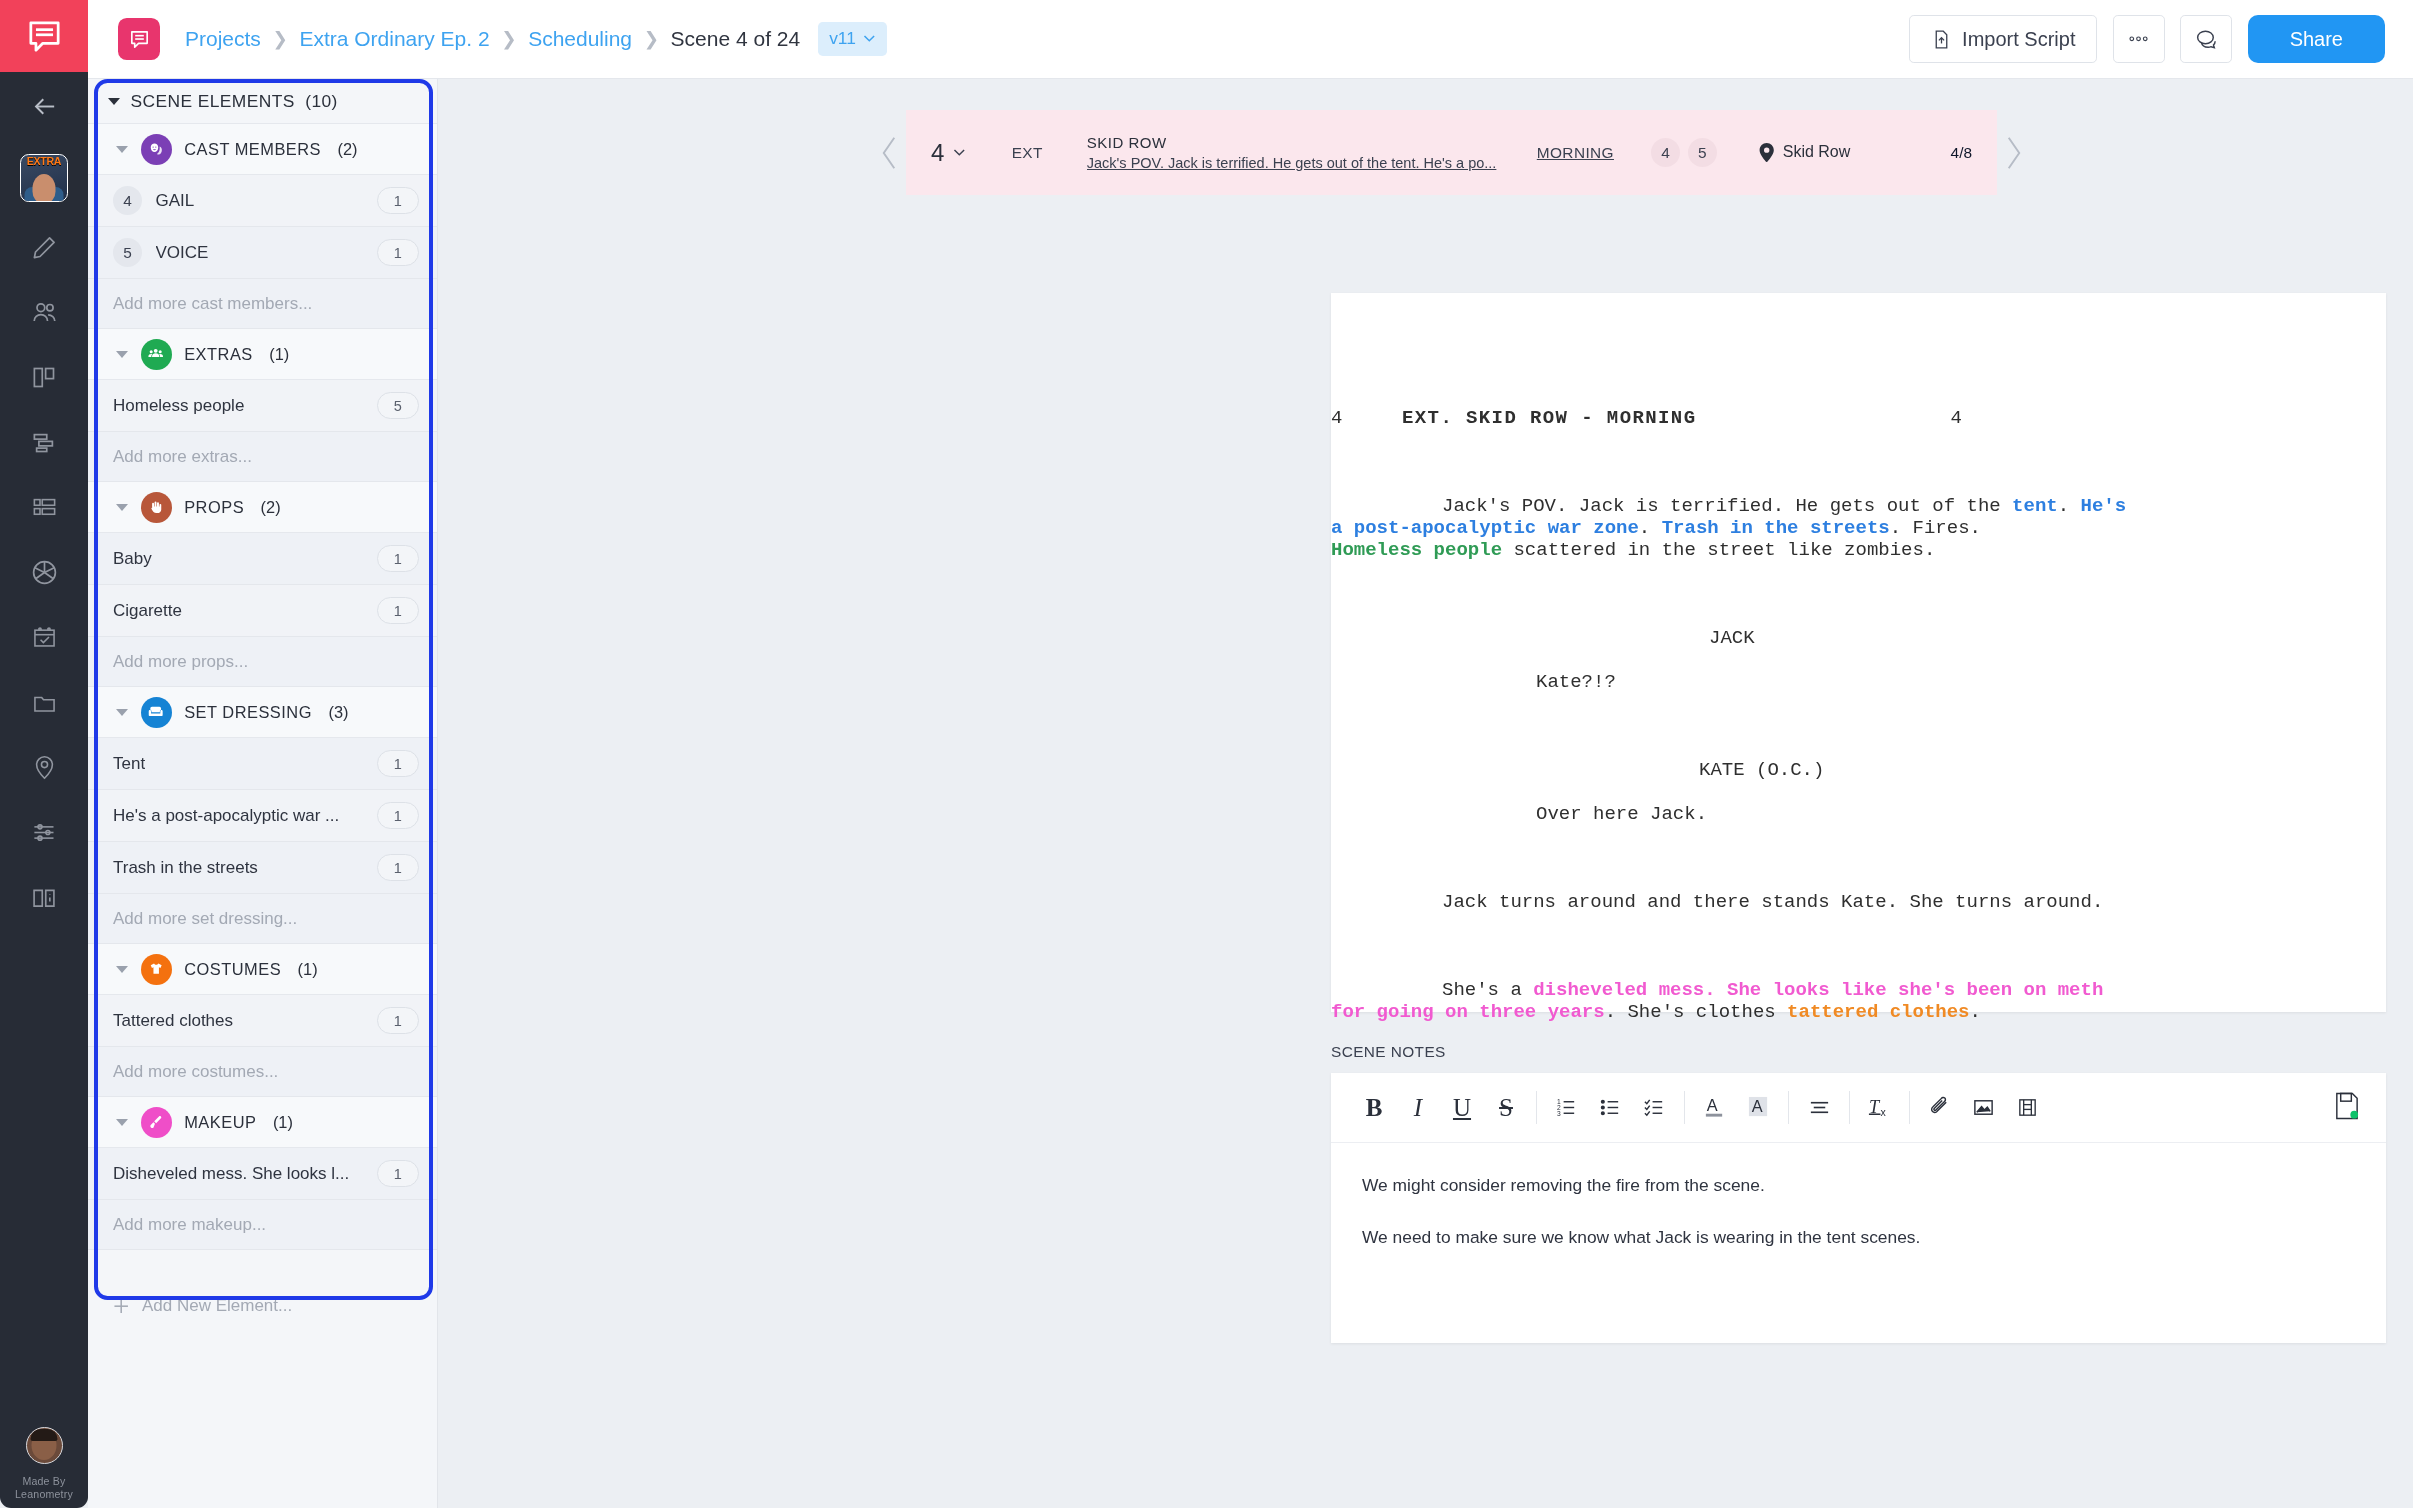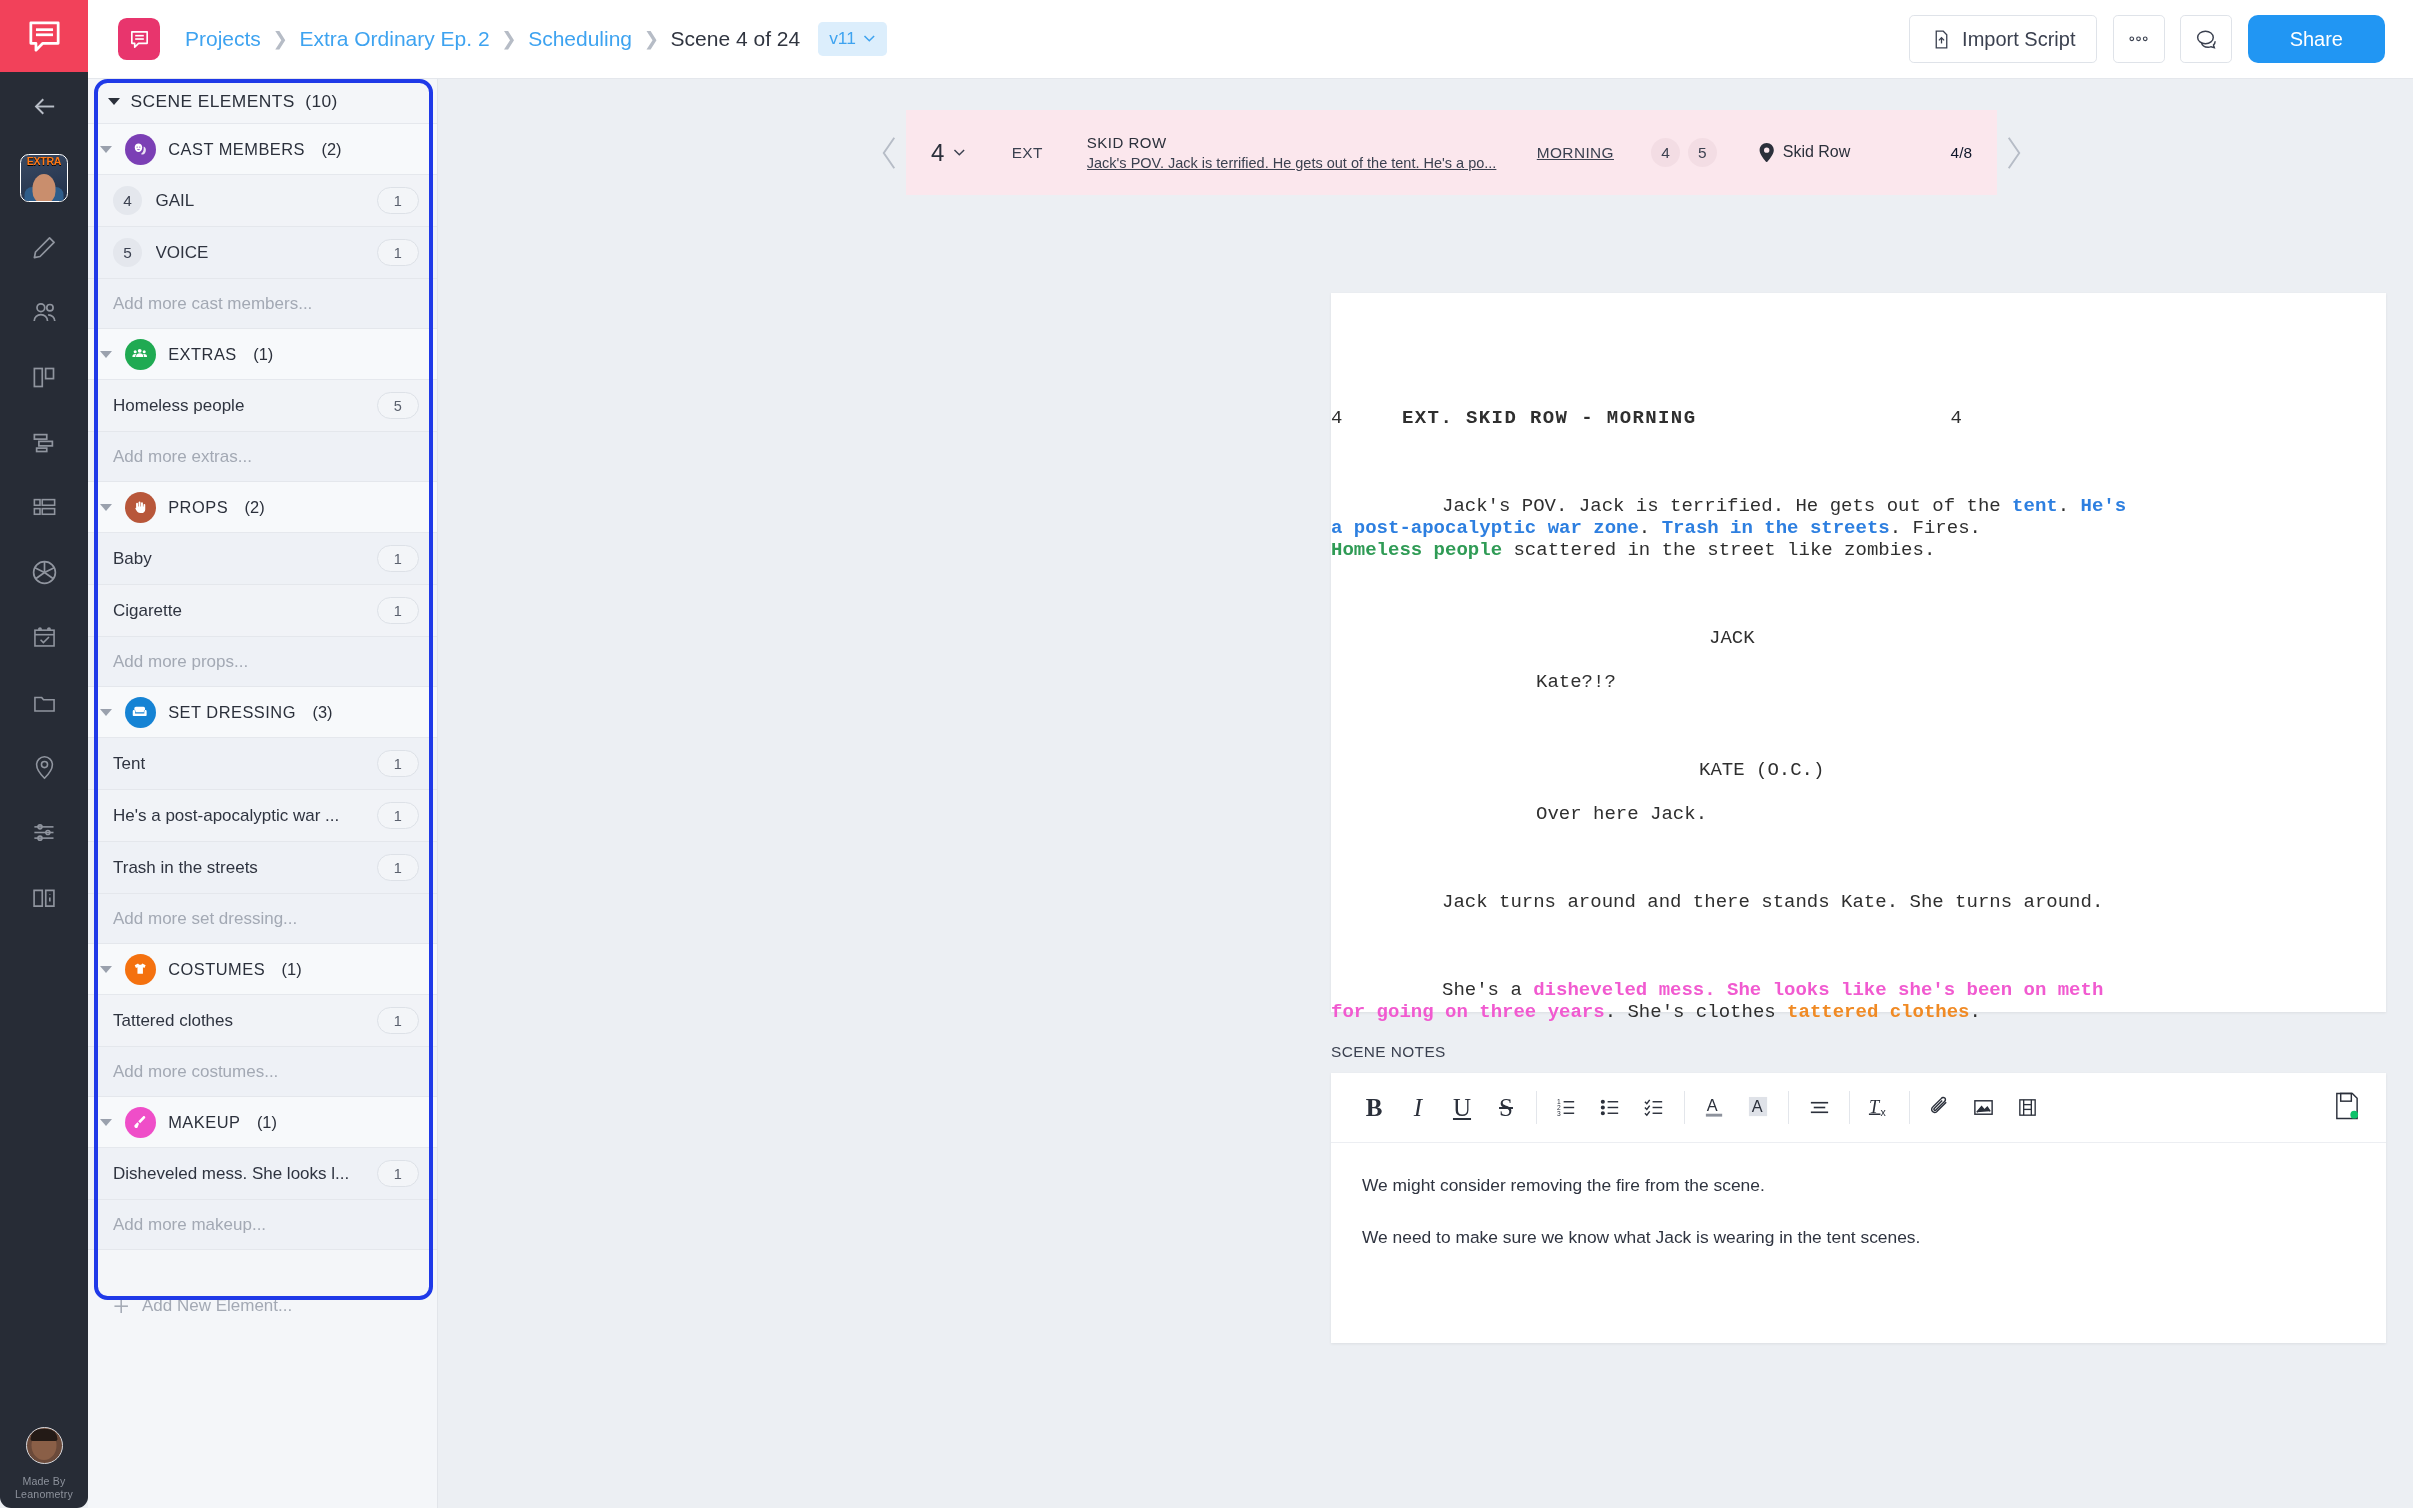--- a/index.html
+++ b/index.html
@@ -142,21 +142,21 @@
   }
   .panel-header .count { color: #2b303b; }
   .caret {
     width: 0; height: 0;
     border-left: 6.8px solid transparent; border-right: 6.8px solid transparent;
     border-top: 7.7px solid #2b303b;
   }
   .caret.muted { border-top-color: #9aa1ad; }
   .group-header {
     height: 51px; display: flex; align-items: center;
-    padding-left: 12px; gap: 12.6px; background: #f7f9fb;
+    padding-left: 28px; gap: 12.6px; background: #f7f9fb;
     border-bottom: 1px solid #e5e8ed; cursor: pointer;
   }
   .group-icon {
     width: 31px; height: 31px; border-radius: 50%;
     display: flex; align-items: center; justify-content: center;
     flex: 0 0 31px;
   }
   .group-label {
     font-size: 16.4px; letter-spacing: 0.5px; color: #2b303b;
   }

